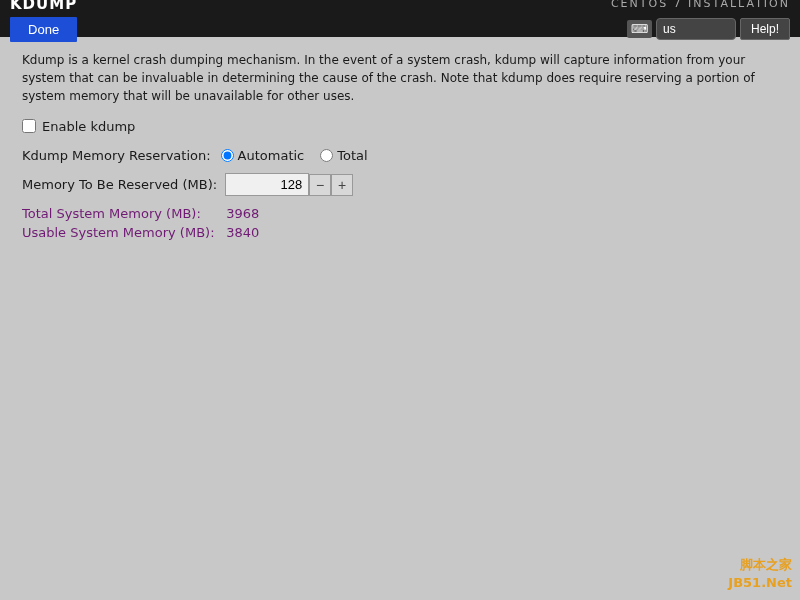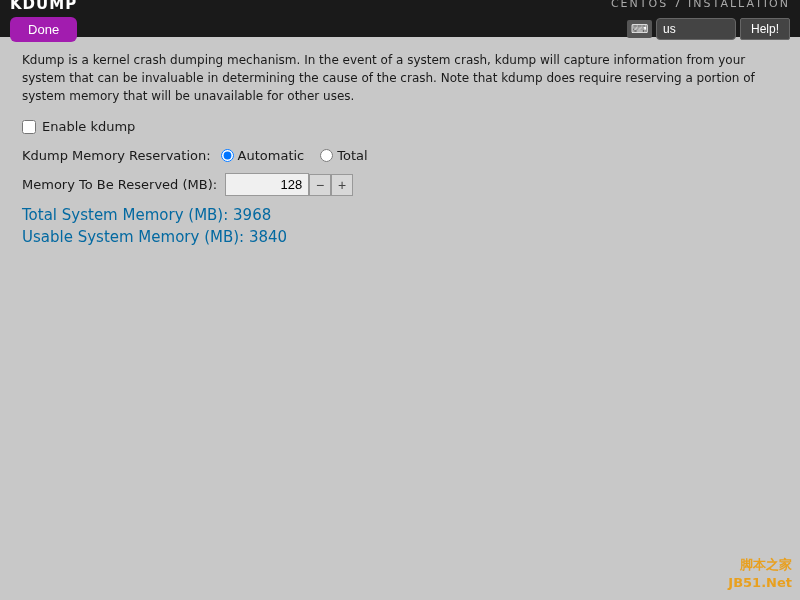--- a/index.html
+++ b/index.html
@@ -27,27 +27,27 @@
       flex-direction: column;
       gap: 4px;
     }
     #app-title {
       color: #ffffff;
       font-size: 15px;
       font-weight: bold;
       letter-spacing: 1px;
     }
     #done-button {
-      background: #a21caf;
+      background: #1d4ed8;
       color: #fff;
       border: none;
       padding: 5px 14px;
       font-size: 13px;
       cursor: pointer;
-      border-radius: 6px;
+      border-radius: 1px;
     }
     #centos-title {
       color: #aaa;
       font-size: 11px;
       letter-spacing: 2px;
       text-align: right;
       margin-bottom: 4px;
       display: block;
     }
     #header-right-inner {
@@ -99,21 +99,21 @@
       margin-bottom: 14px;
       max-width: 780px;
     }
 
     
     #form-area {
       background: transparent;
     }
     .form-row {
       display: flex;
-      align-items: flex-end;
+      align-items: flex-start;
       margin-bottom: 10px;
     }
     #enable-kdump-row {
       margin-bottom: 14px;
     }
     #enable-kdump-checkbox {
       margin-right: 6px;
       cursor: pointer;
       width: 14px;
       height: 14px;
@@ -175,22 +175,22 @@
       font-size: 14px;
       display: flex;
       align-items: center;
       justify-content: center;
       user-select: none;
       color: #444;
     }
 
     
     .info-row {
-      font-size: 15px;
-      color: #0369a1;
+      font-size: 13px;
+      color: #701a75;
       margin-bottom: 4px;
     }
     .info-row span.info-label {
       display: inline-block;
       min-width: 200px;
     }
 
     
     #watermark {
       position: absolute;

